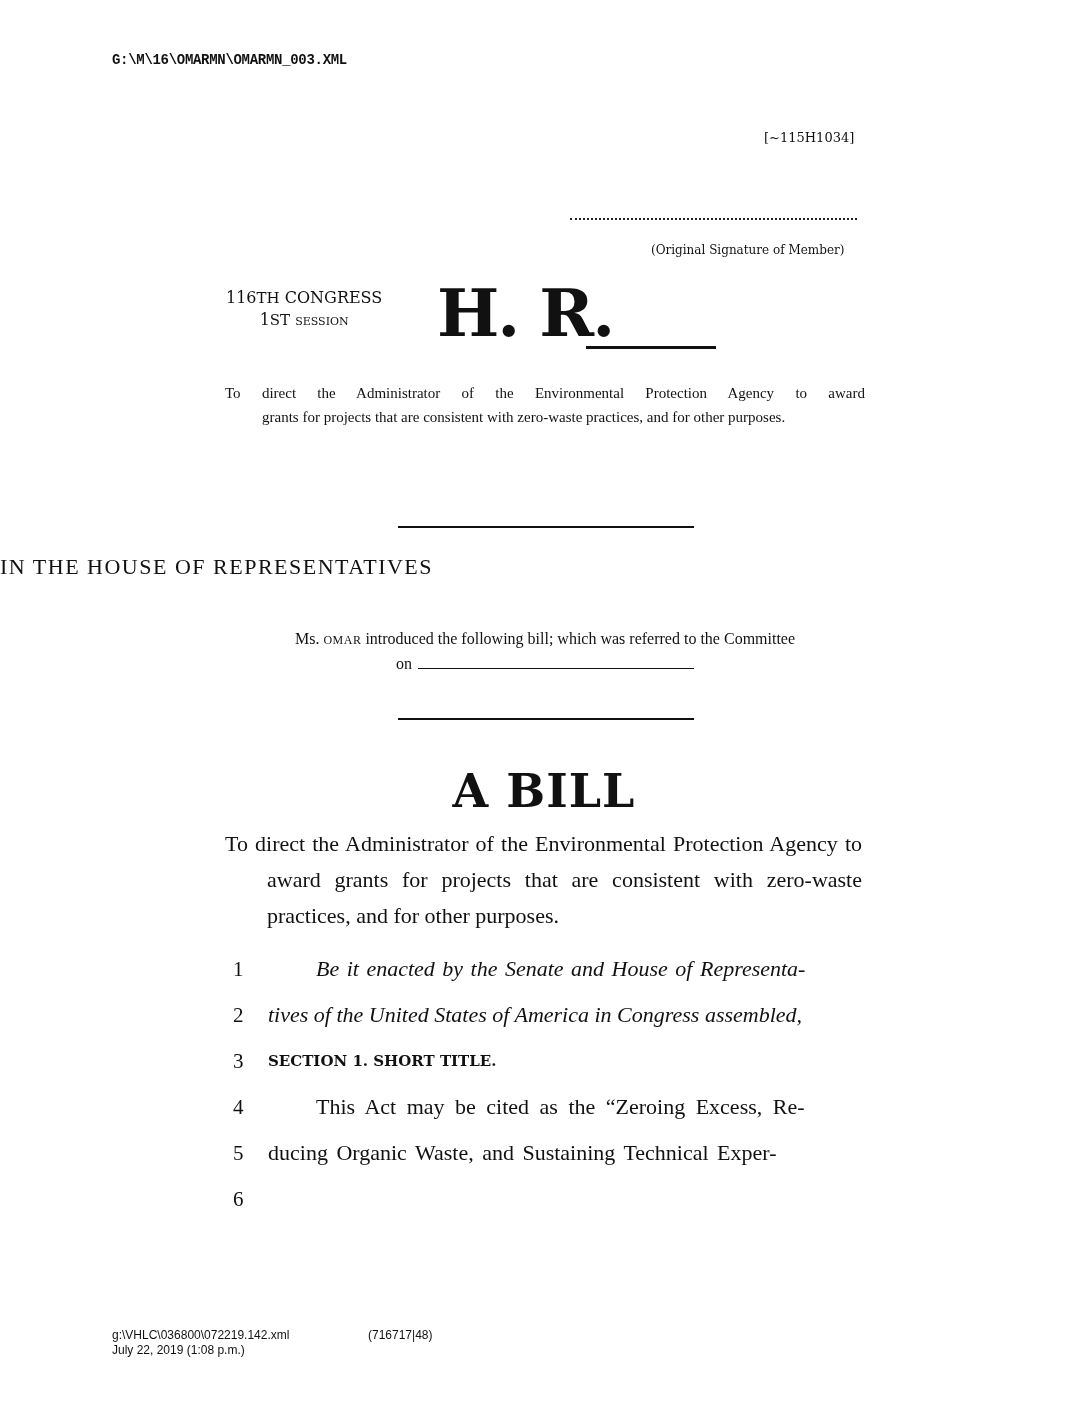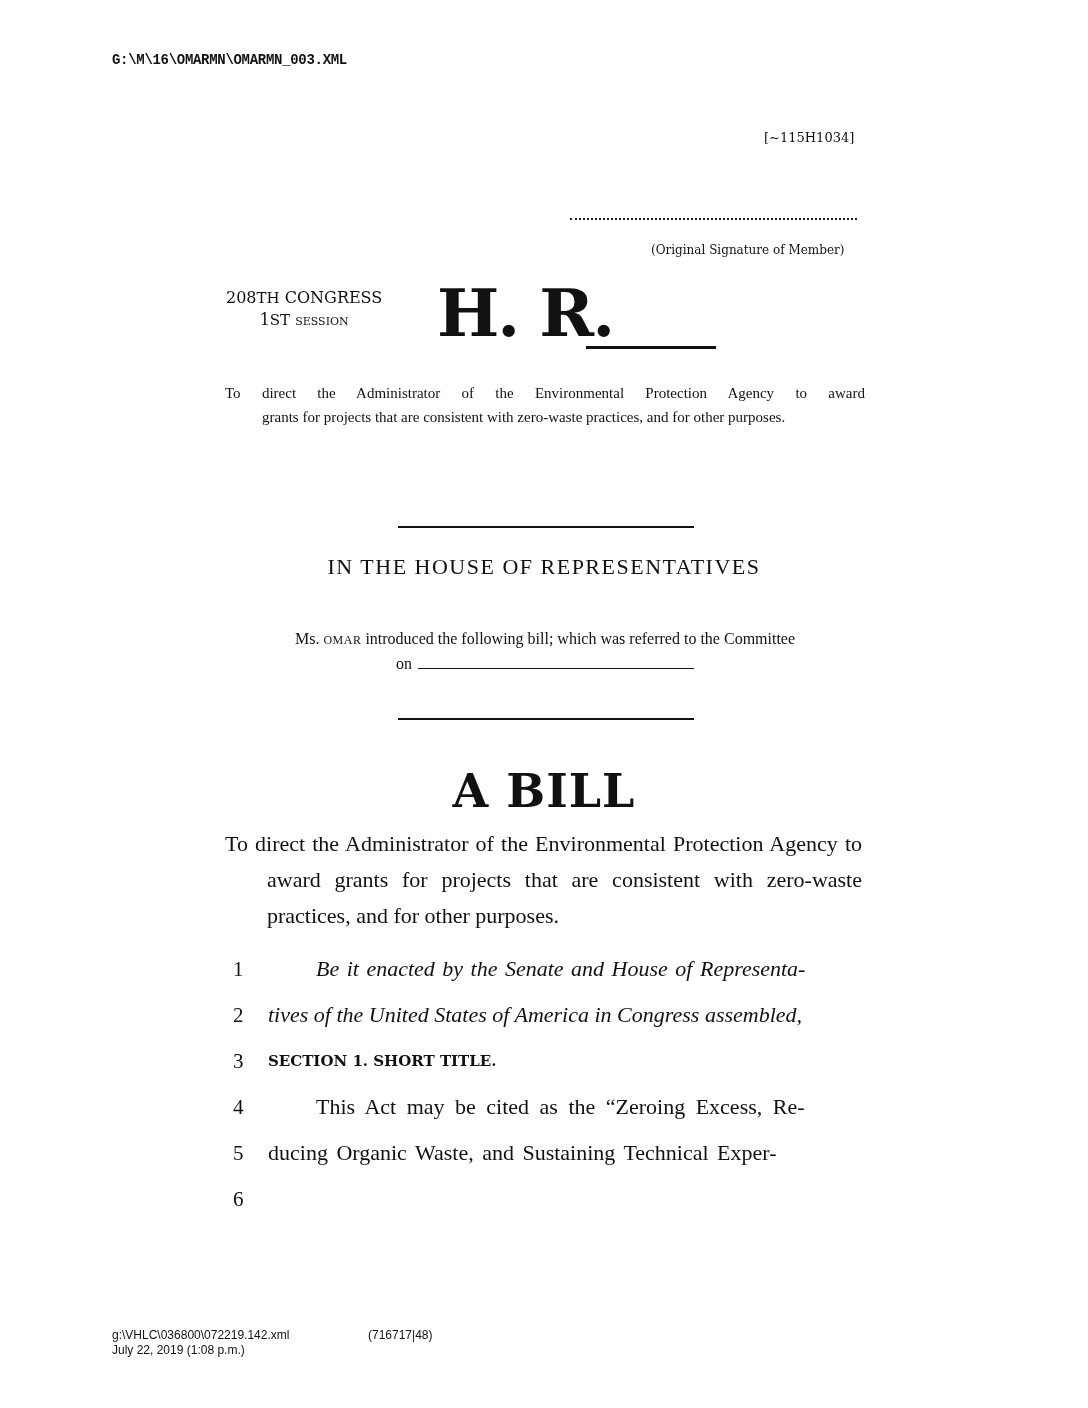--- a/index.html
+++ b/index.html
@@ -10,21 +10,21 @@
     .sig-dots { left: 570px; top: 218px; width: 287px; border-top: 2px dotted #222; height: 0; }
     .sig-label { left: 612px; top: 243px; font-size: 12px; font-family: "DejaVu Serif", serif; margin-left: 39px; }
     .congress { left: 226px; top: 287px; font-size: 16px; font-family: "DejaVu Serif", serif; text-align: center; line-height: 21px; }
     .congress .sc { font-size: 15px; }
     .hr { left: 437px; top: 274px; font-size: 66px; font-weight: bold; font-family: "DejaVu Serif", serif; letter-spacing: -2px; text-align: center; }
     .hr-blank { left: 586px; top: 346px; width: 130px; border-top: 3px solid #111; }
     .short-title { left: 225px; top: 381px; width: 640px; font-size: 15px; line-height: 24px; text-align: justify; font-family: "Liberation Serif", serif; }
     .rule { border-top: 2px solid #111; width: 296px; left: 398px; }
     .rule1 { top: 526px; }
     .rule2 { top: 718px; }
-    .house { left: 0; width: 1088px; text-align: center; top: 554px; font-size: 22px; font-family: "Liberation Serif", serif; letter-spacing: 1.5px; padding-left: 0; }
+    .house { left: 0; width: 1088px; top: 554px; font-size: 22px; font-family: "Liberation Serif", serif; letter-spacing: 1.5px; padding-left: 0; }
     .intro { left: 225px; top: 627px; width: 640px; text-align: center; font-size: 16px; line-height: 24px; font-family: "Liberation Serif", serif; }
     .intro .sc { font-size: 12px; letter-spacing: 0.5px; }
     .intro .on-line { display: inline-block; width: 276px; border-bottom: 1px solid #111; height: 16px; vertical-align: baseline; margin-left: 6px; }
     .a-bill { left: 0; width: 1088px; top: 764px; text-align: center; font-size: 46px; font-weight: bold; font-family: "DejaVu Serif", serif; letter-spacing: 1px; }
     .long-title { left: 225px; top: 826px; width: 637px; font-size: 22px; line-height: 36px; font-family: "Liberation Serif", serif; text-align: justify; padding-left: 42px; text-indent: -42px; box-sizing: border-box; }
     .lines { left: 225px; top: 950px; width: 640px; font-family: "Liberation Serif", serif; font-size: 22px; }
     .line { position: relative; height: 46px; line-height: 38px; }
     .line .num { position: absolute; left: 8px; width: 20px; text-align: left; font-size: 21px; }
     .line .txt { position: absolute; left: 43px; right: 0; white-space: nowrap; }
     .line .txt.indent { left: 91px; }
@@ -36,21 +36,21 @@
 </head>
 <body>
 
 <div class="abs file-path">G:\M\16\OMARMN\OMARMN_003.XML</div>
 <div class="abs draft-id">[~115H1034]</div>
 <div class="abs sig-dots"></div>
 <div class="abs sig-label">(Original Signature of Member)</div>
 
 <div class="abs congress">
   <div>
-    <span>208</span><span class="sc">TH</span>
+    <span>116</span><span class="sc">TH</span>
     <span>CONGRESS</span>
   </div>
   <div>
     <span>1</span><span class="sc">ST</span>
     <span class="sc-word" style="font-variant: small-caps; text-transform: lowercase; font-size:16px;">SESSION</span>
   </div>
 </div>
 <div class="abs hr">H. R.</div>
 <div class="abs hr-blank"></div>
 

